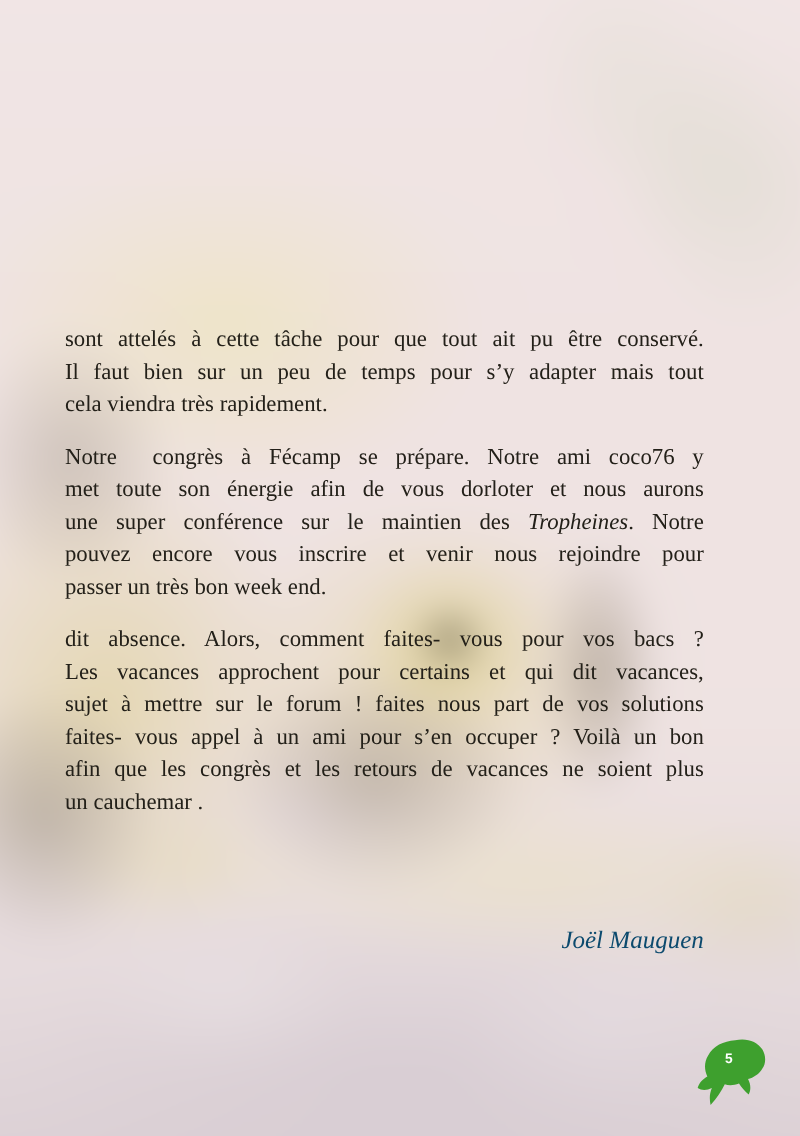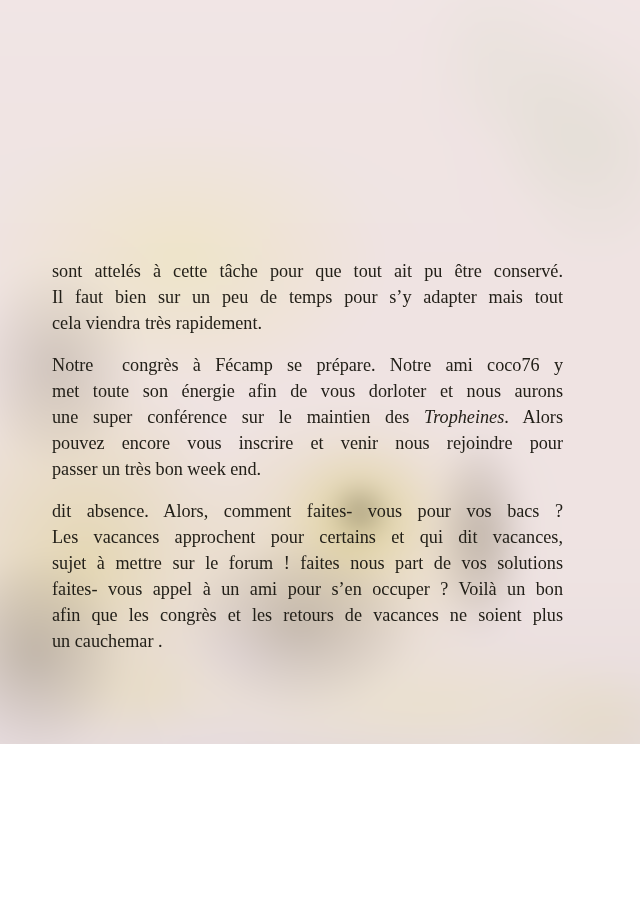--- a/index.html
+++ b/index.html
@@ -1,19 +1,19 @@
 <!DOCTYPE html>
 <html><head>
 <meta charset="utf-8">
 <style>
   html, body { margin: 0; padding: 0; background: #ffffff; }
   .page {
     position: relative;
     width: 640px;
-    height: 744px;
+    height: 909px;
     overflow: hidden;
     background: #efe4e3;
     font-family: "Liberation Serif", "DejaVu Serif", serif;
   }
   
   .bg-photo {
     position: absolute;
     left: -40px; top: -40px;
     width: 720px; height: 989px;
     filter: blur(13px);
@@ -87,21 +87,21 @@
 
   <div class="text-block" id="paragraphs">
       <div class="para">
         <div class="line"><span>sont attelés à cette tâche pour que tout ait pu être conservé.</span></div>
         <div class="line"><span>Il faut bien sur un peu de temps pour s’y adapter mais tout</span></div>
         <div class="line last"><span>cela viendra très rapidement.</span></div>
       </div>
       <div class="para">
         <div class="line"><span>Notre&nbsp; congrès à Fécamp se prépare. Notre ami coco76 y</span></div>
         <div class="line"><span>met toute son énergie afin de vous dorloter et nous aurons</span></div>
-        <div class="line"><span>une super conférence sur le maintien des </span><i>Tropheines</i><span>. Alors</span></div>
+        <div class="line"><span>une super conférence sur le maintien des </span><i>Tropheines</i><span>. Notre</span></div>
         <div class="line"><span>pouvez encore vous inscrire et venir nous rejoindre pour</span></div>
         <div class="line last"><span>passer un très bon week end.</span></div>
       </div>
       <div class="para">
         <div class="line"><span>dit absence. Alors, comment faites- vous pour vos bacs ?</span></div>
         <div class="line"><span>Les vacances approchent pour certains et qui dit vacances,</span></div>
         <div class="line"><span>sujet à mettre sur le forum ! faites nous part de vos solutions</span></div>
         <div class="line"><span>faites- vous appel à un ami pour s’en occuper ? Voilà un bon</span></div>
         <div class="line"><span>afin que les congrès et les retours de vacances ne soient plus</span></div>
         <div class="line last"><span>un cauchemar .</span></div>

